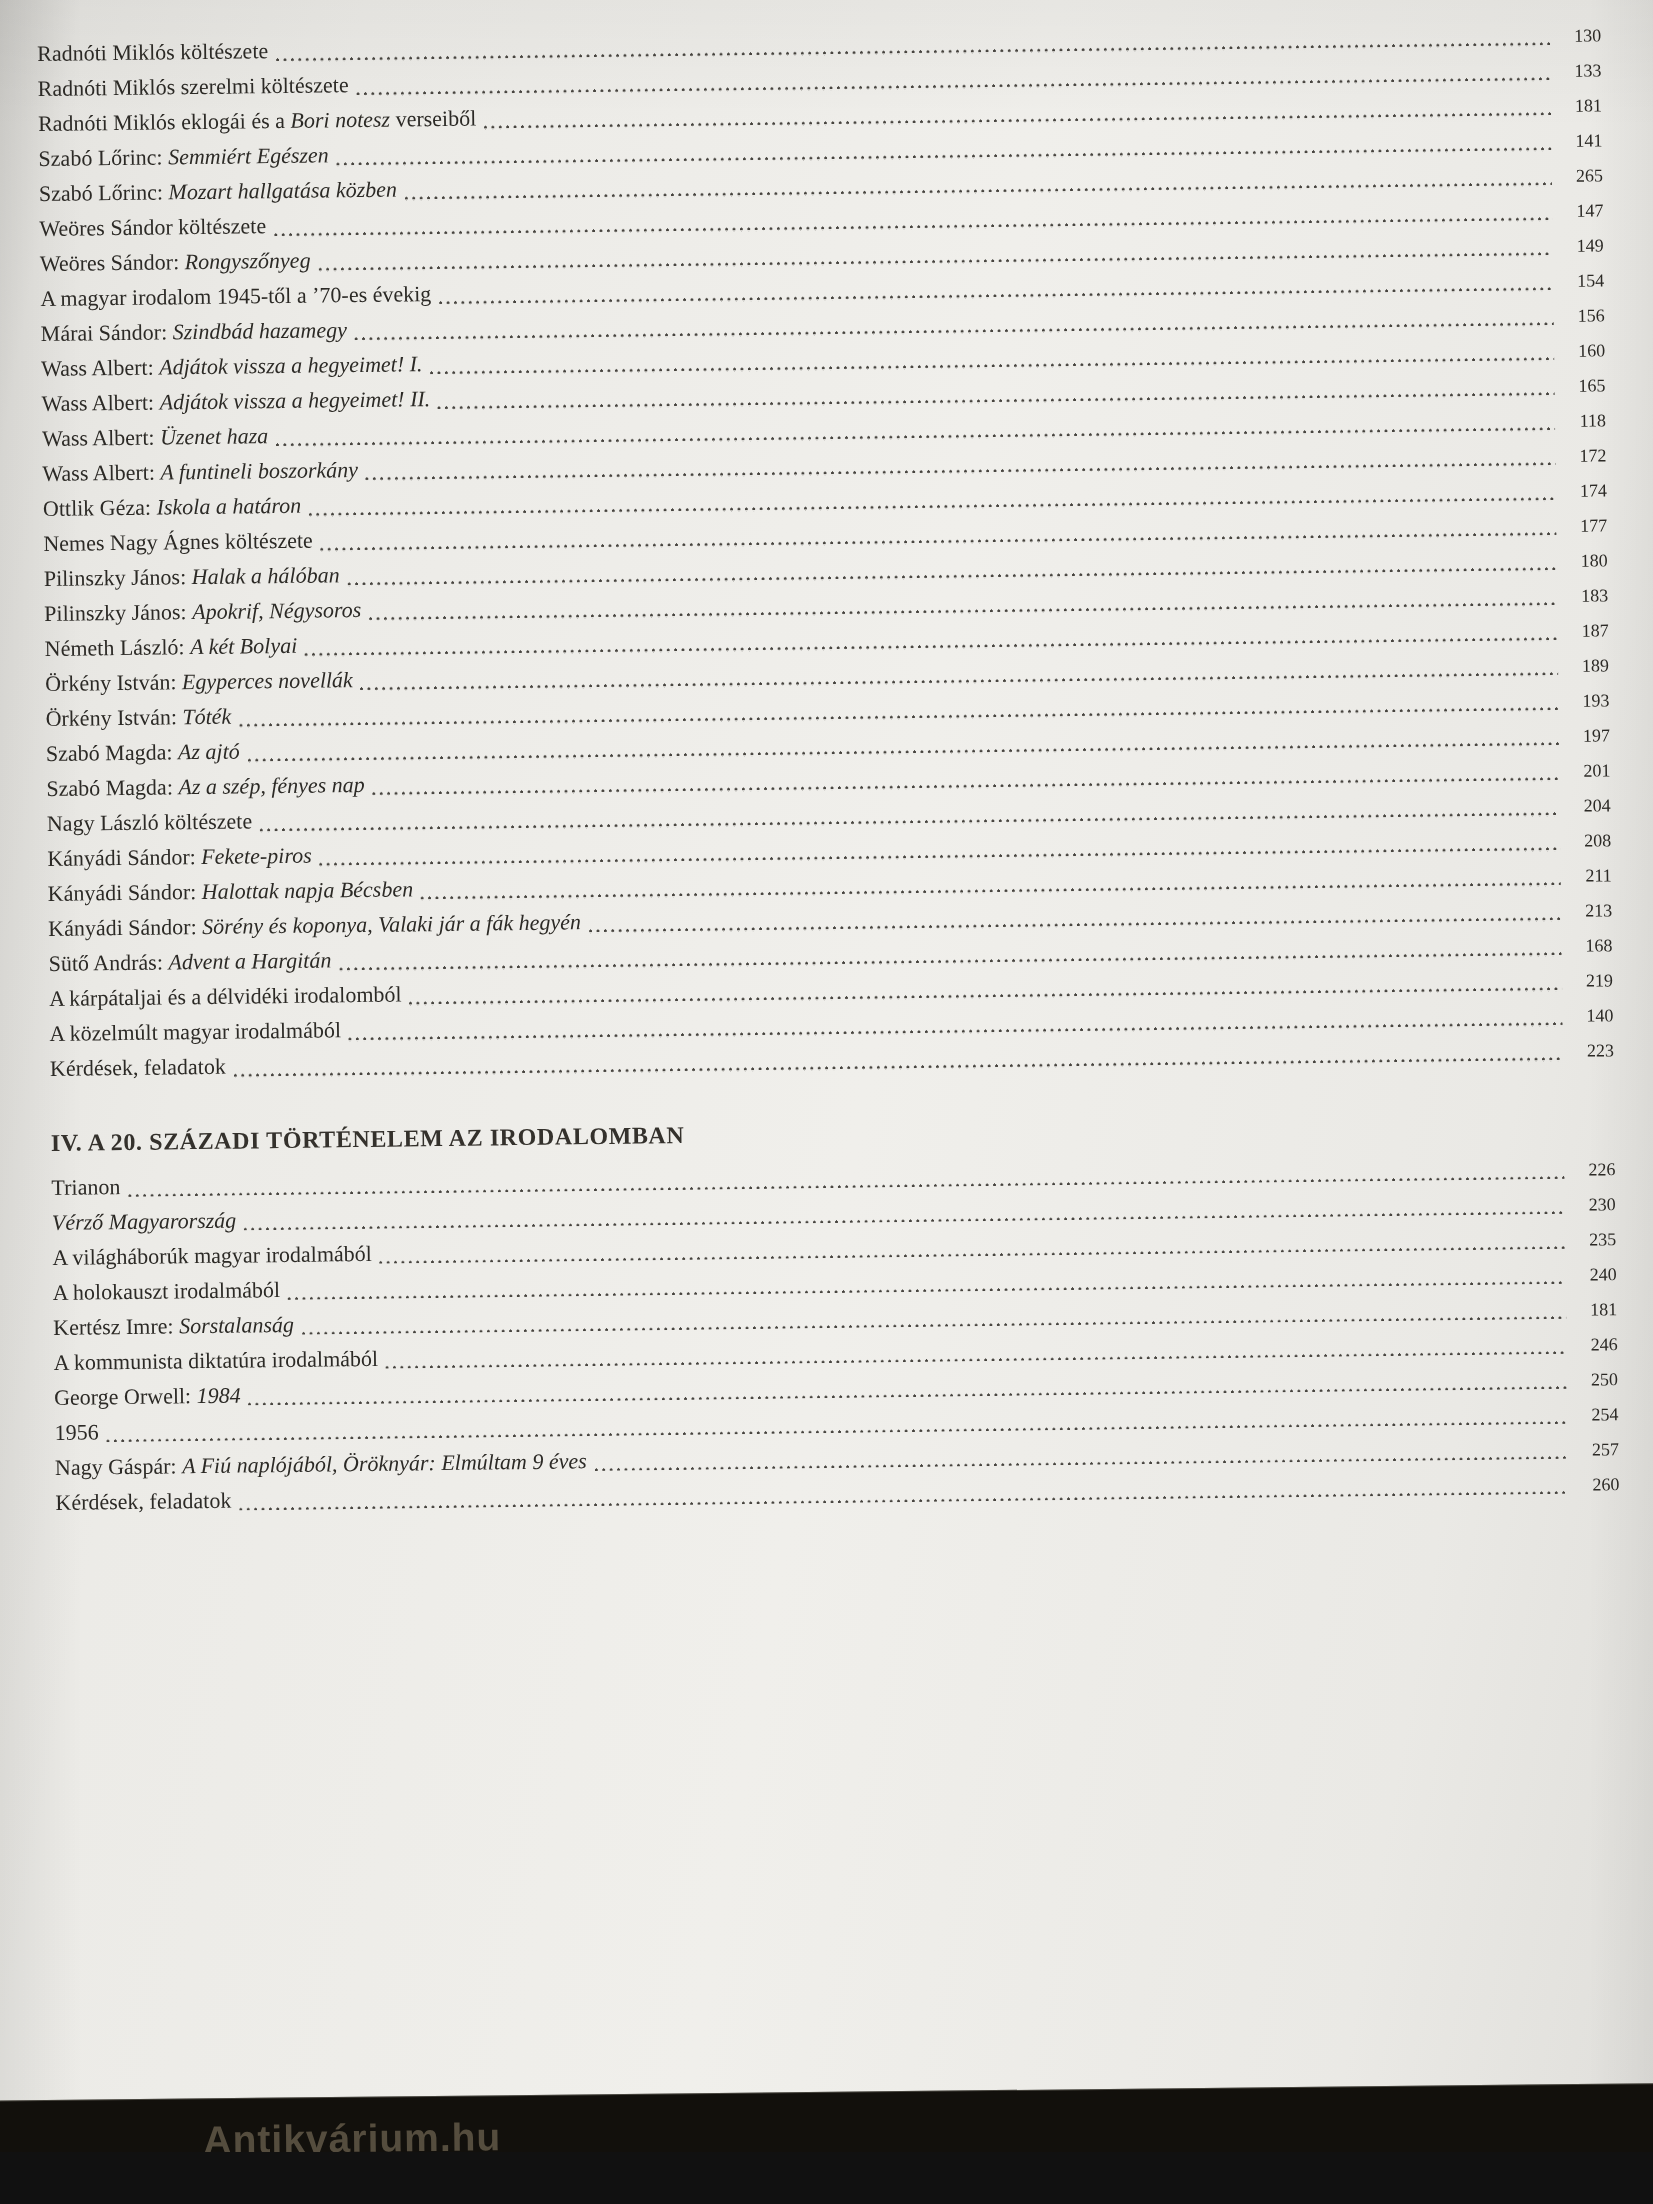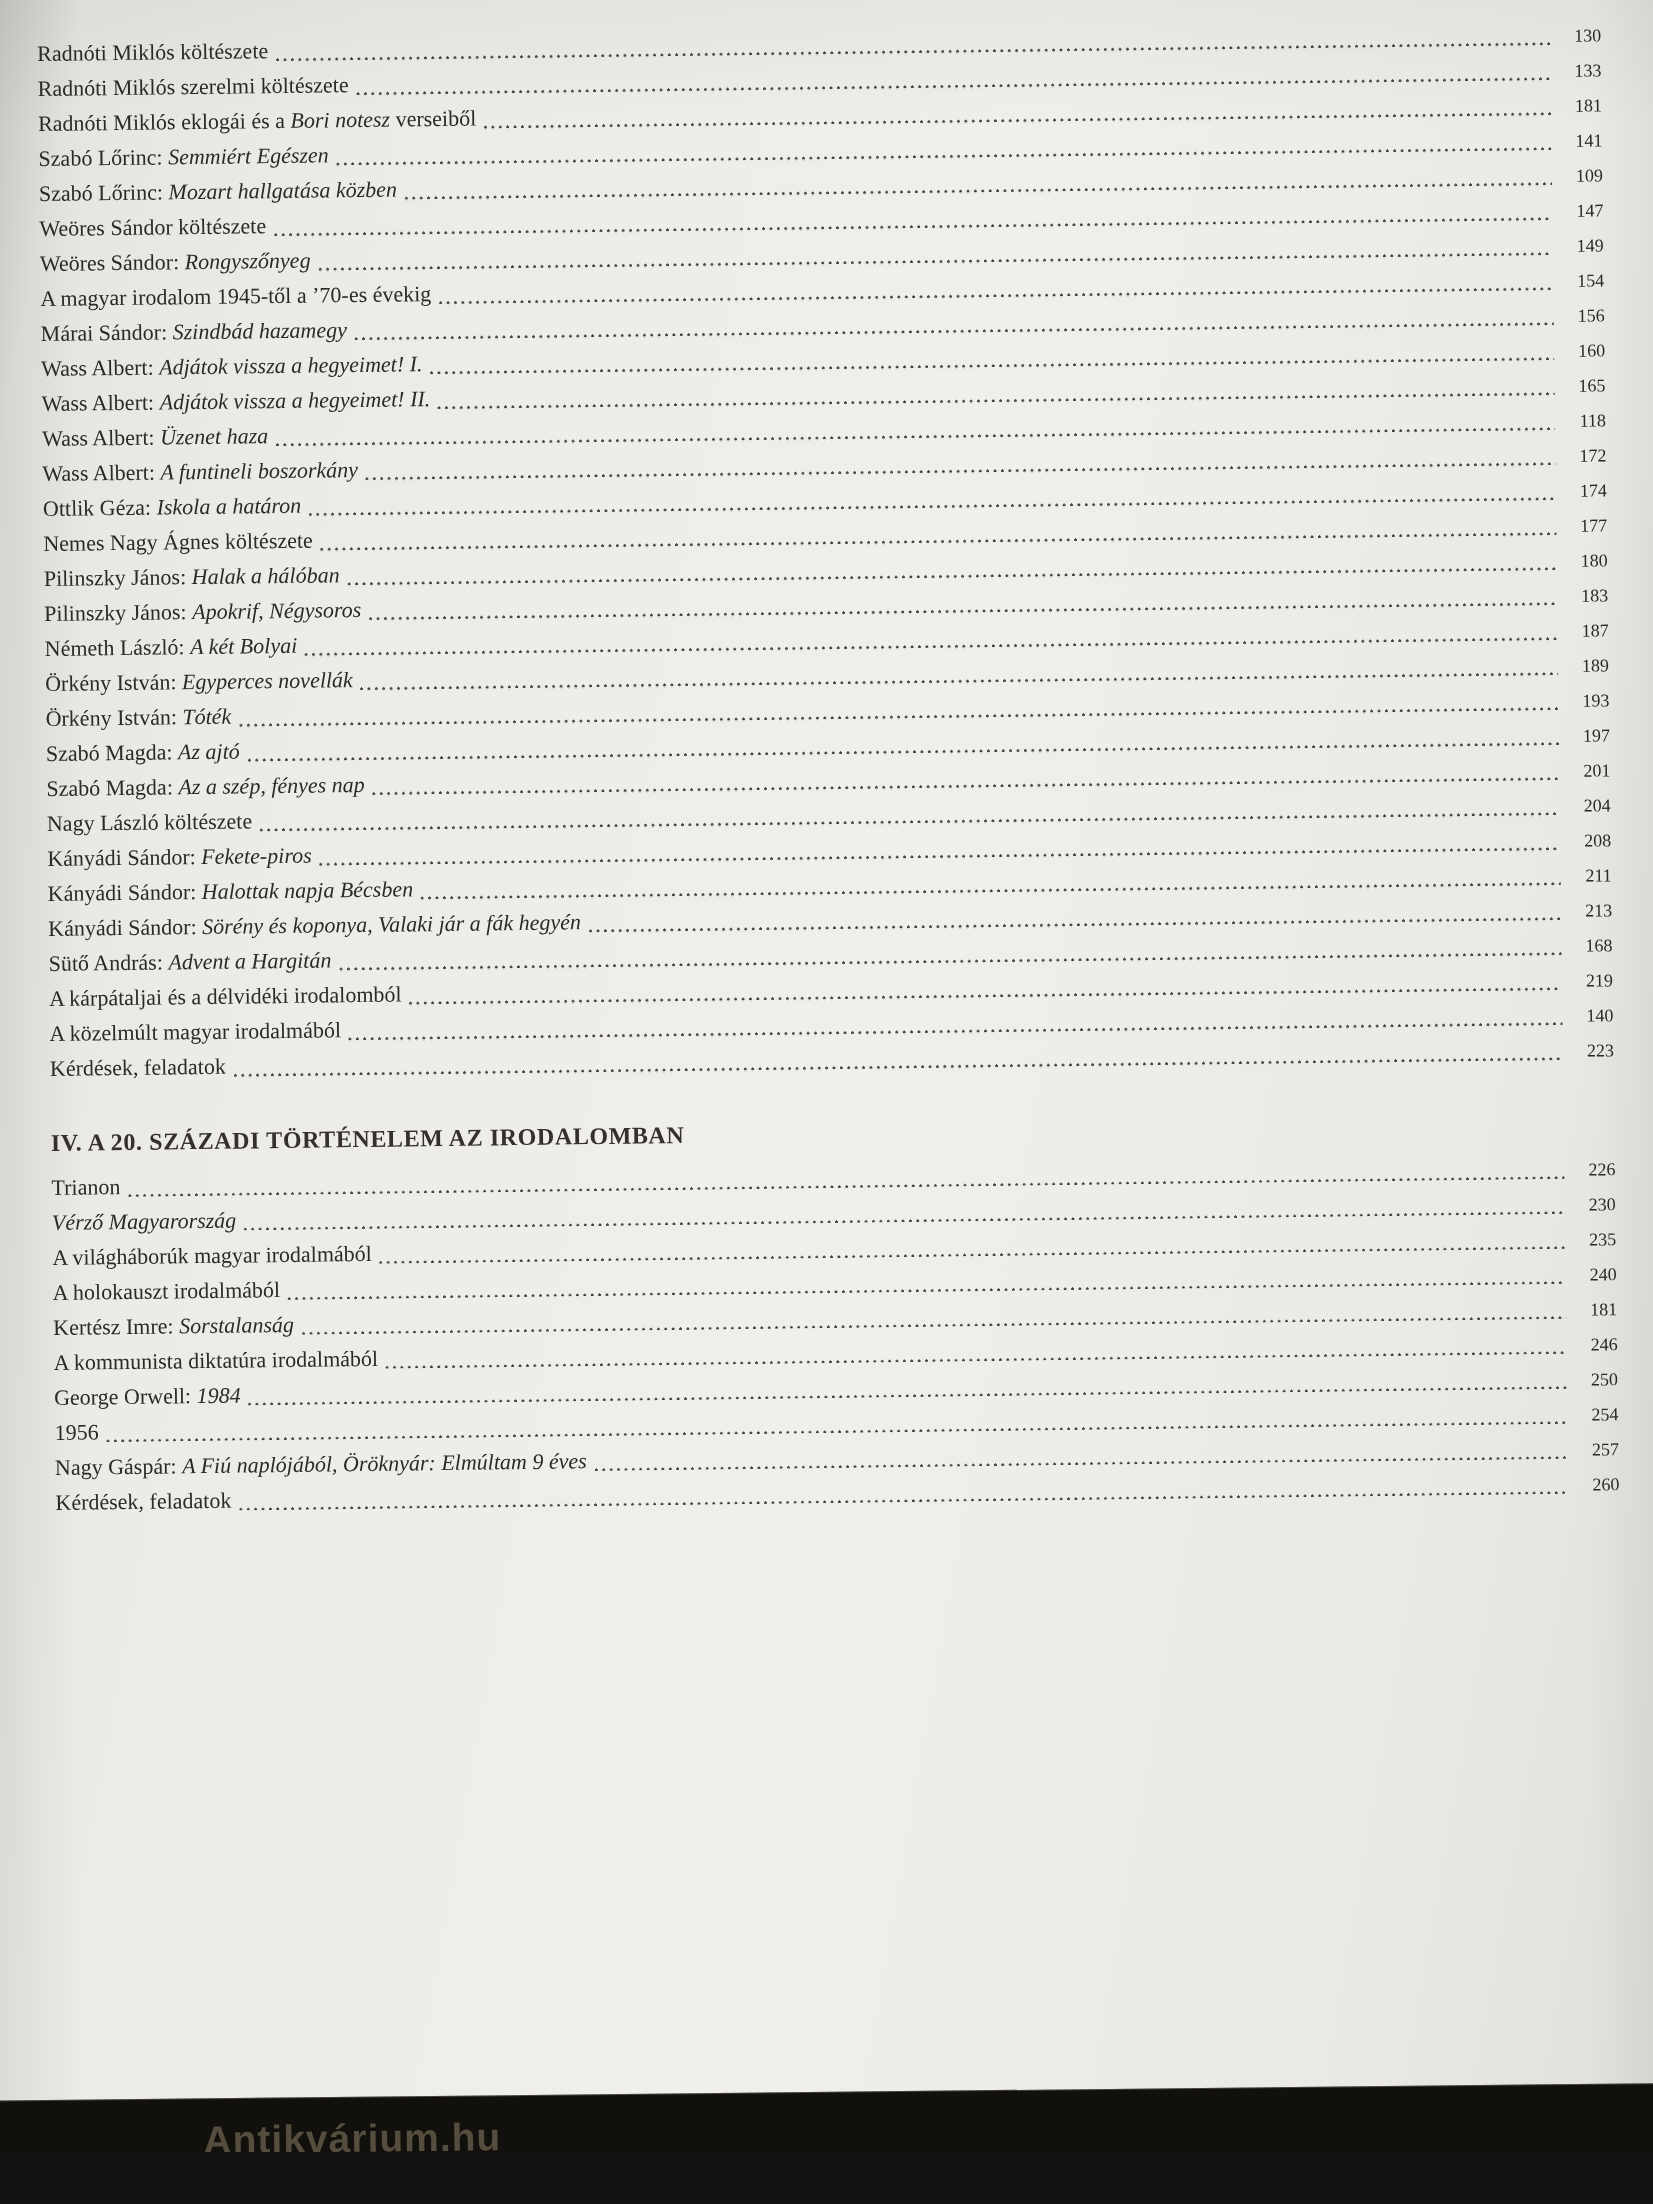--- a/index.html
+++ b/index.html
@@ -127,21 +127,21 @@
 
   <div class="toc-line">
     <span class="title"><span>Szabó Lőrinc: </span><i>Semmiért Egészen</i><span></span></span>
     <span class="leader"></span>
     <span class="page-num">141</span>
   </div>
 
   <div class="toc-line">
     <span class="title"><span>Szabó Lőrinc: </span><i>Mozart hallgatása közben</i><span></span></span>
     <span class="leader"></span>
-    <span class="page-num">109</span>
+    <span class="page-num">265</span>
   </div>
 
   <div class="toc-line">
     <span class="title"><span>Weöres Sándor költészete</span><i></i><span></span></span>
     <span class="leader"></span>
     <span class="page-num">147</span>
   </div>
 
   <div class="toc-line">
     <span class="title"><span>Weöres Sándor: </span><i>Rongyszőnyeg</i><span></span></span>

